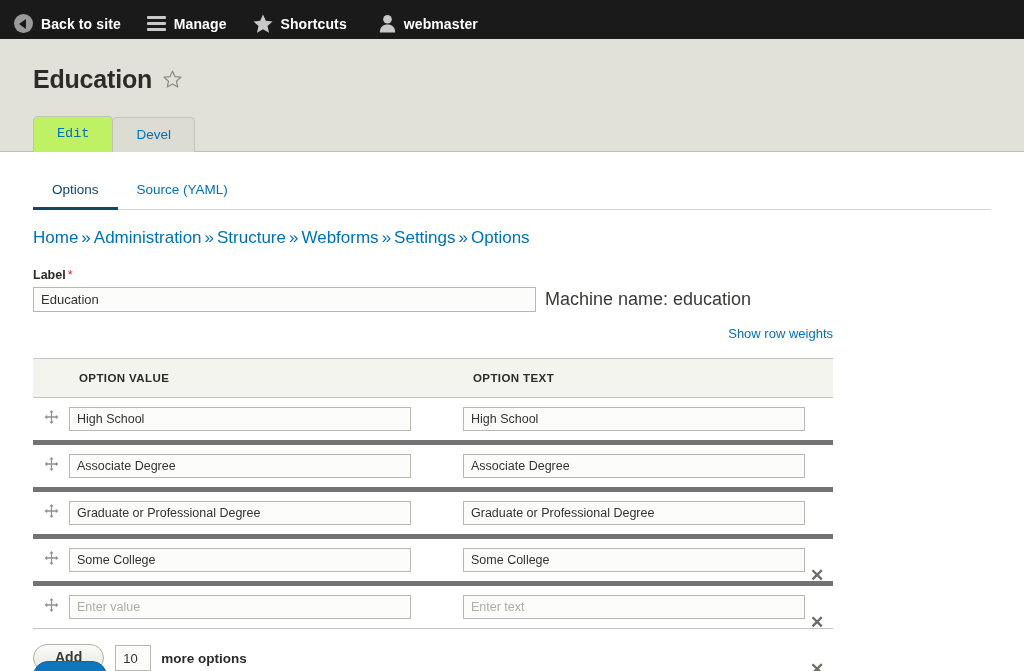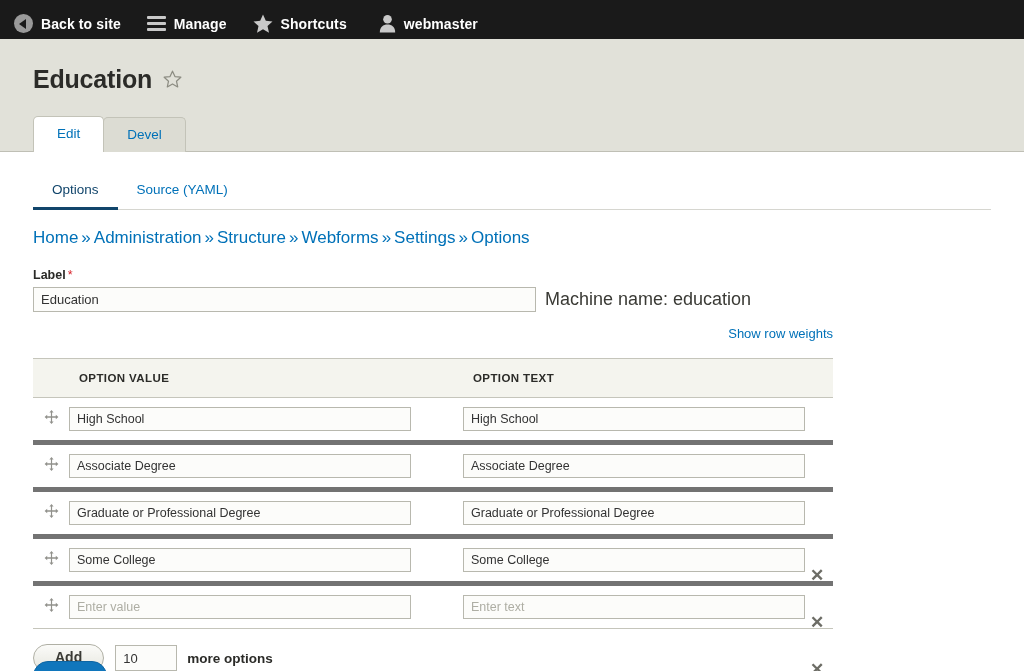--- a/index.html
+++ b/index.html
@@ -90,26 +90,27 @@
     padding: 9px 23px 10px 23px;
     border: 1px solid #c3c3b8;
     border-bottom: none;
     border-radius: 5px 5px 0 0;
     background: #dcdcd3;
     margin-right: -1px;
     cursor: pointer;
     line-height: 15px;
   }
   .ptab.active {
-    background: #ffffff;
+    background: #bef264;
     color: #0071b8;
     border-color: #c3c3b8;
     position: relative;
     z-index: 2;
     padding-bottom: 11px;
+    font-family: Liberation Mono, monospace;
   }
 
   
   #main {
     padding: 0 0 0 0;
     background: #fff;
     position: relative;
     height: 518px;
   }
 
@@ -266,21 +267,21 @@
     color: #3a3a35;
     background: linear-gradient(to bottom, #fbfbf9 0%, #e6e6de 100%);
     border: 1px solid #b0b0a5;
     border-radius: 16px;
     padding: 5px 21px 6px 21px;
     cursor: pointer;
     font-family: "Liberation Sans", sans-serif;
     line-height: 15px;
   }
   #add-count {
-    width: 62px; height: 26px;
+    width: 36px; height: 26px;
     margin-left: 11px;
     border: 1px solid #b8b8ae;
     background: #fcfcfa;
     font-size: 13px;
     color: #333;
     padding: 2px 7px;
     font-family: "Liberation Sans", sans-serif;
     border-radius: 0;
   }
   #add-suffix {

